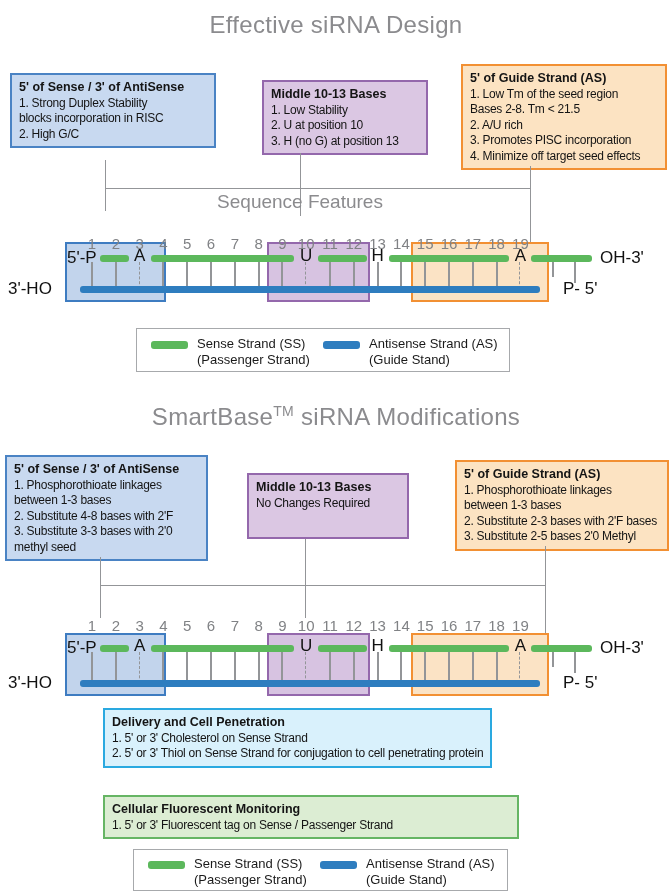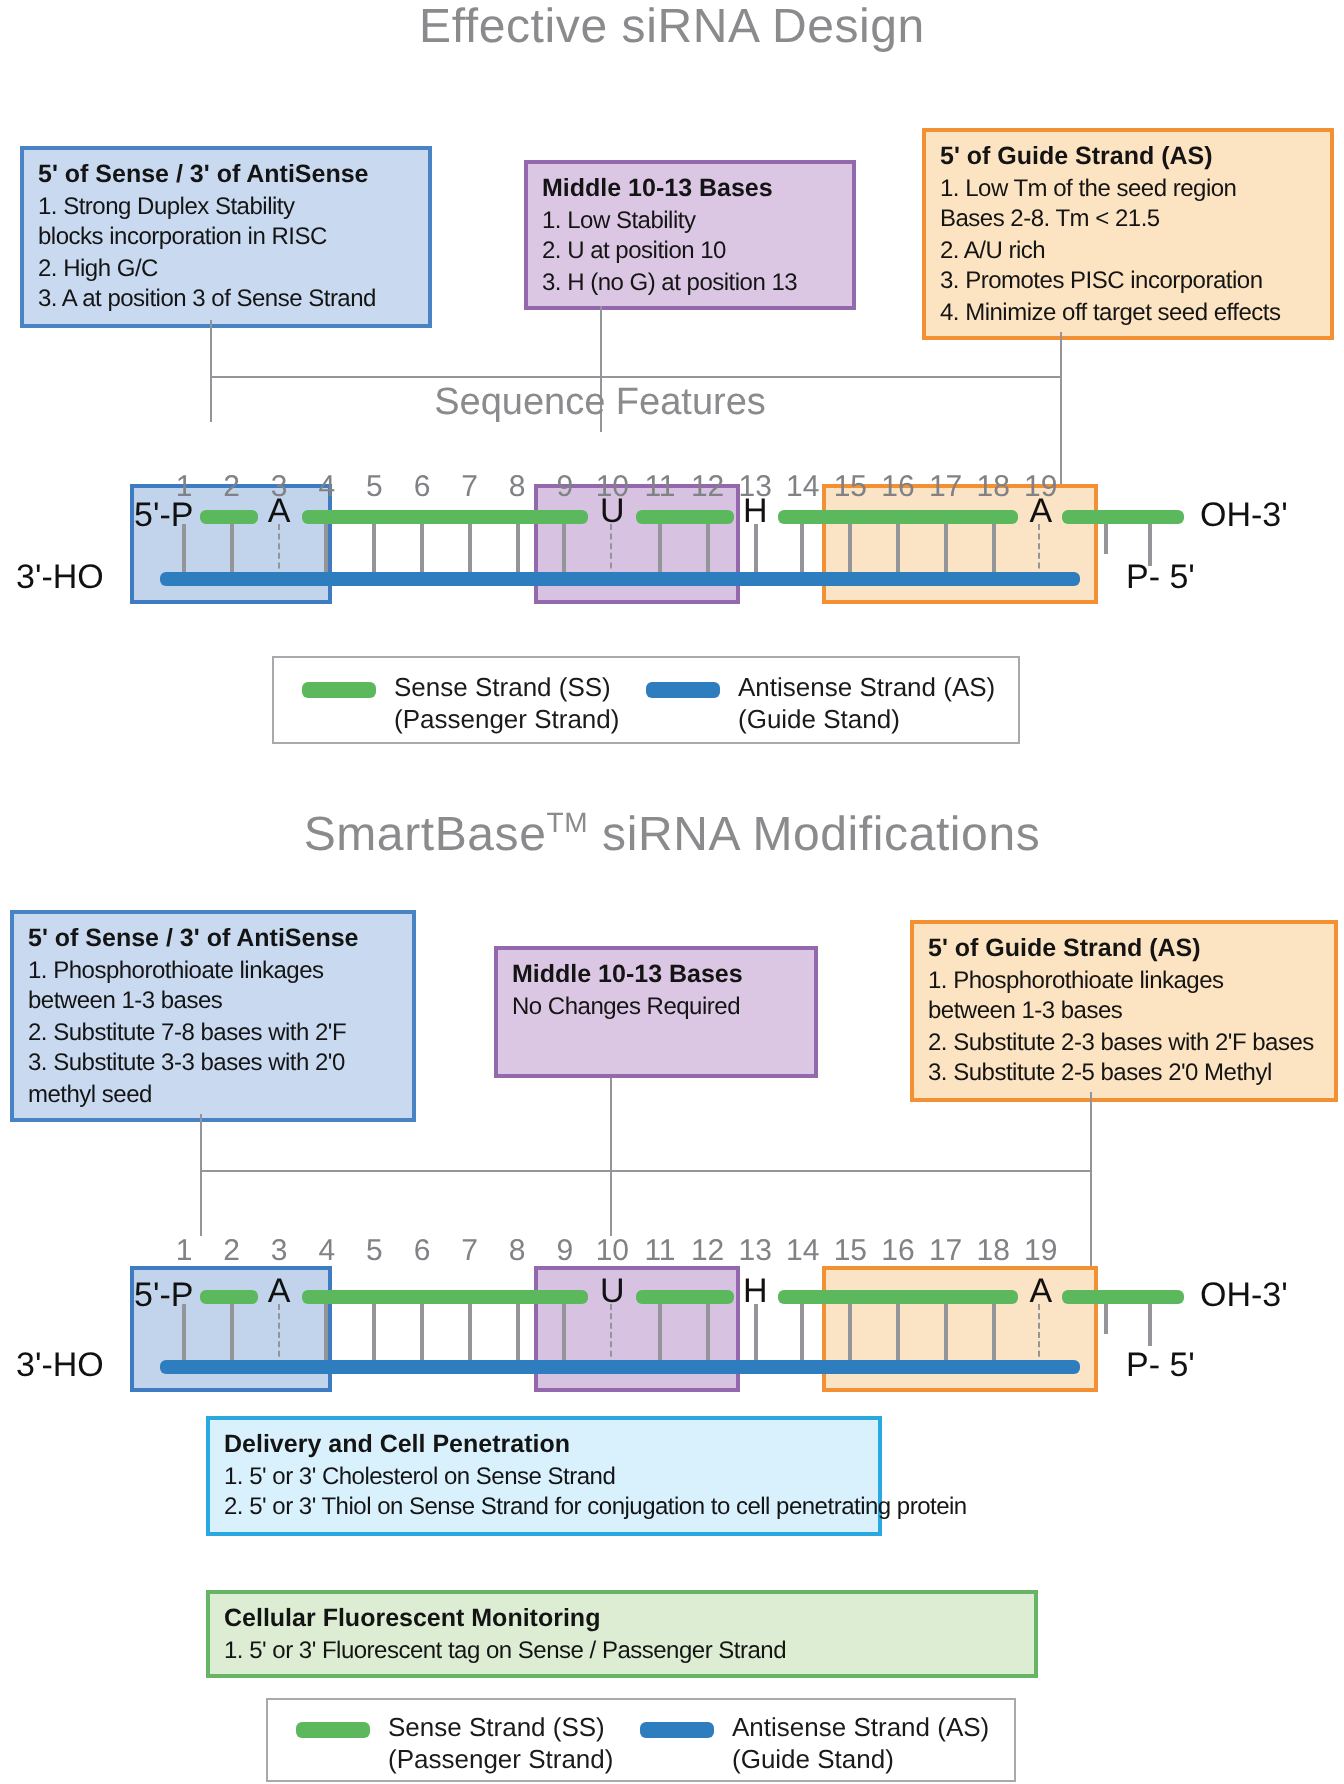--- a/index.html
+++ b/index.html
@@ -35,29 +35,28 @@
   .legend{position:absolute;border:1.5px solid #a7a9ac;background:#fff;box-sizing:border-box;}
   .legend-item{position:absolute;top:7px;display:flex;gap:9px;align-items:flex-start;}
   .swatch{width:37px;height:8px;border-radius:3px;margin-top:5px;display:block;}
   .legend-text div{font-size:13px;line-height:1.25;color:#1a1a1a;white-space:nowrap;}
 </style>
 </head>
 <body>
 
 <div class="canvas">
 
-  <div class="sec-title" style="top:0;">Effective siRNA Design</div>
+  <div class="sec-title" style="top:11px;">Effective siRNA Design</div>
 
   <div class="info-box ib-blue" style="left:10px;top:73px;width:206px;">
     <div class="box-title">5' of Sense / 3' of AntiSense</div>
     <div>
         <div class="box-line">1.  Strong Duplex Stability</div>
         <div class="box-line">blocks incorporation in RISC</div>
         <div class="box-line">2.  High G/C</div>
-        <div class="box-line">3.  A at position 3 of Sense Strand</div>
       </div>
   </div>
 
   <div class="info-box ib-purple" style="left:262px;top:80px;width:166px;">
     <div class="box-title">Middle 10-13 Bases</div>
     <div>
         <div class="box-line">1.  Low Stability</div>
         <div class="box-line">2.  U at position 10</div>
         <div class="box-line">3.  H (no G) at position 13</div>
       </div>
@@ -159,21 +158,21 @@
 
   <div class="sec-title" style="top:403px;">
     <span>SmartBase</span><sup>TM</sup><span> siRNA Modifications</span>
   </div>
 
   <div class="info-box ib-blue" style="left:5px;top:455px;width:203px;">
     <div class="box-title">5' of Sense / 3' of AntiSense</div>
     <div>
         <div class="box-line">1.  Phosphorothioate linkages</div>
         <div class="box-line">between 1-3 bases</div>
-        <div class="box-line">2.  Substitute 7-8 bases with 2'F</div>
+        <div class="box-line">2.  Substitute 4-8 bases with 2'F</div>
         <div class="box-line">3.  Substitute 3-3 bases with 2'0</div>
         <div class="box-line">methyl seed</div>
       </div>
   </div>
 
   <div class="info-box ib-purple" style="left:247px;top:473px;width:162px;height:66px;">
     <div class="box-title">Middle 10-13 Bases</div>
     <div>
         <div class="box-line">No Changes Required</div>
       </div>
@@ -247,21 +246,21 @@
       <div class="letter" style="left: 129.6px; top: 19px; width: 20px;">A</div>
       <div class="letter" style="left: 296.2px; top: 19px; width: 20px;">U</div>
       <div class="letter" style="left: 367.6px; top: 19px; width: 20px;">H</div>
       <div class="letter" style="left: 510.4px; top: 19px; width: 20px;">A</div>
       <div class="slabel" style="left: 67px; top: 21px;">5'-P</div>
       <div class="slabel" style="left: 600px; top: 21px;">OH-3'</div>
       <div class="slabel" style="left: 8px; top: 56px;">3'-HO</div>
       <div class="slabel" style="left: 563px; top: 56px;">P- 5'</div>
     </div>
 
-  <div class="info-box ib-cyan" style="left:103px;top:708px;width:338px;">
+  <div class="info-box ib-cyan" style="left:103px;top:708px;width:389px;">
     <div class="box-title">Delivery and Cell Penetration</div>
     <div>
         <div class="box-line">1.  5' or 3' Cholesterol on Sense Strand</div>
         <div class="box-line">2.  5' or 3' Thiol on Sense Strand for conjugation to cell penetrating protein</div>
       </div>
   </div>
 
   <div class="info-box ib-green" style="left:103px;top:795px;width:416px;">
     <div class="box-title">Cellular Fluorescent Monitoring</div>
     <div>

